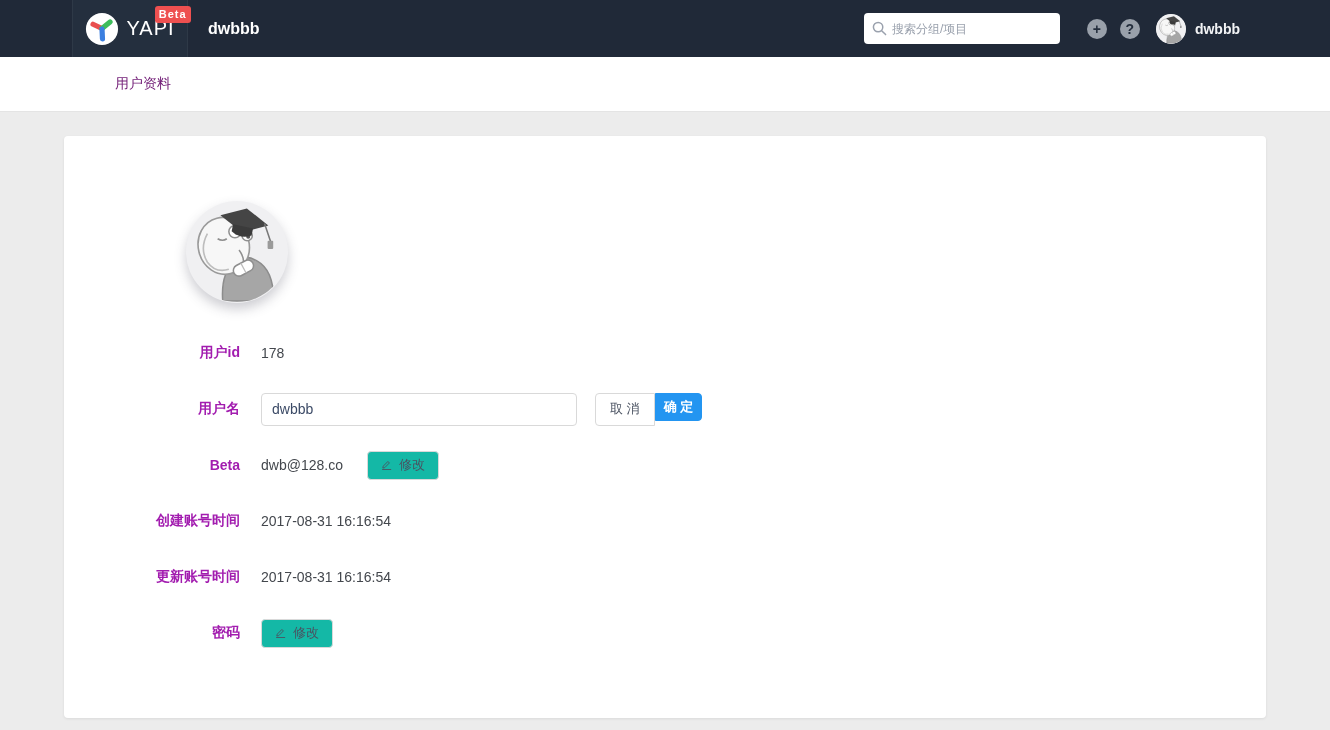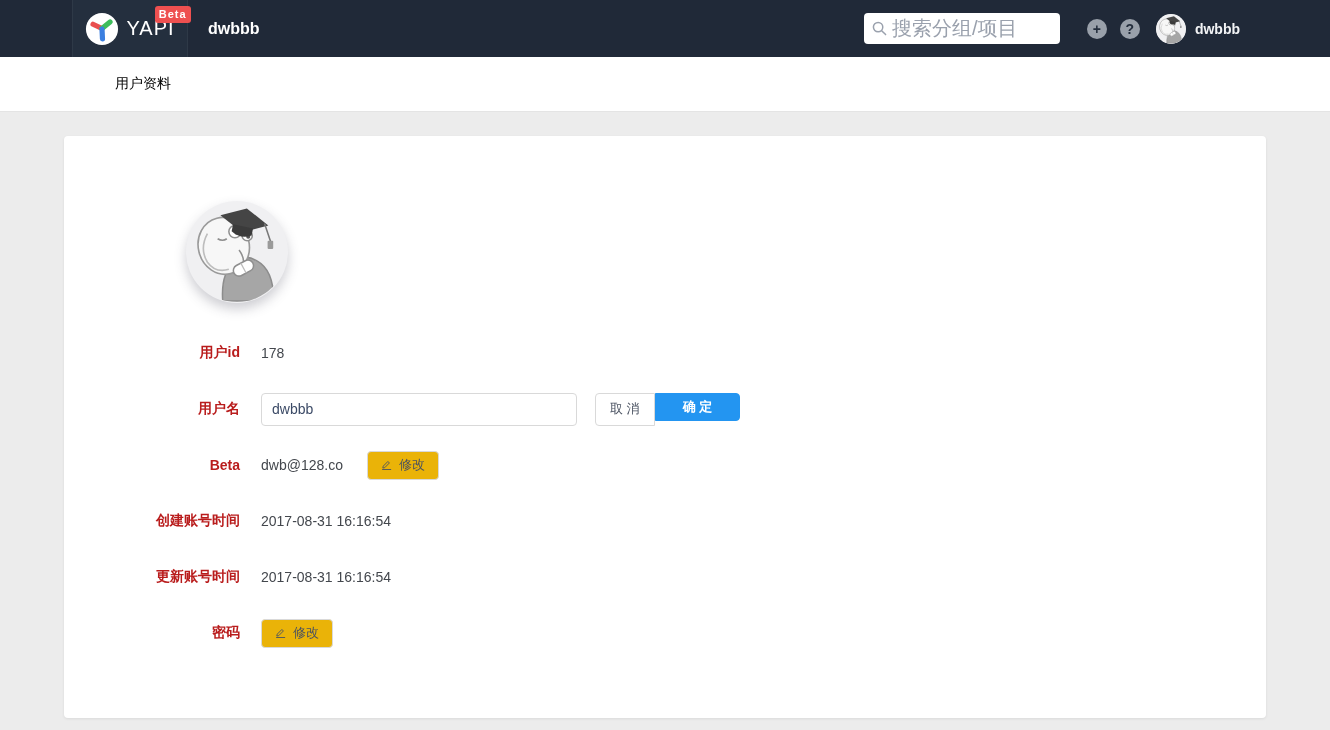--- a/index.html
+++ b/index.html
@@ -64,21 +64,21 @@
     align-items: center;
   }
   .search-wrap { position: relative; }
   .search-input {
     width: 196px;
     height: 31px;
     border: none;
     border-radius: 4px;
     background: #ffffff;
     padding: 0 8px 0 28px;
-    font-size: 20px;
+    font-size: 12px;
     color: #3f4755;
     outline: none;
     font-family: inherit;
   }
   .search-input::placeholder { color: #9aa1ad; }
   .search-icon {
     position: absolute;
     left: 8px; top: 8px;
     width: 15px; height: 15px;
     pointer-events: none;
@@ -118,21 +118,21 @@
   
   .subnav {
     height: 55px;
     background: #ffffff;
     border-bottom: 1px solid #e4e4e4;
     display: flex;
     align-items: center;
     padding-left: 115px;
   }
   .subnav-item {
-    color: #000000;
+    color: #701a75;
     font-size: 14px;
     cursor: pointer;
   }
 
   
   .main { padding: 24px 64px 12px 64px; }
   .card {
     background: #ffffff;
     border-radius: 4px;
     box-shadow: 0 1px 3px rgba(0,0,0,0.08);
@@ -158,21 +158,21 @@
 
   .profile-form { margin-top: 22px; }
   .form-row {
     height: 56px;
     display: flex;
     align-items: center;
   }
   .form-label {
     width: 112px;
     text-align: right;
-    color: #b91c1c;
+    color: #a21caf;
     font-weight: 600;
     flex: 0 0 auto;
   }
   .form-value-wrap {
     margin-left: 21px;
     display: flex;
     align-items: center;
   }
   .form-value { color: #43474d; }
 
@@ -194,34 +194,34 @@
     background: #ffffff;
     border: 1px solid #d9d9d9;
     border-radius: 4px 0 0 4px;
     color: #4a5261;
     font-size: 13px;
     cursor: pointer;
     font-family: inherit;
   }
   .btn-confirm {
     height: 28px;
-    padding: 0 27px;
+    padding: 0 8px;
     background: #2395f1;
     border: 1px solid #2395f1;
     border-radius: 0 4px 4px 0;
     color: #ffffff;
     font-size: 13px;
     font-weight: 600;
     cursor: pointer;
     font-family: inherit;
   }
   .btn-edit {
     height: 29px;
     padding: 0 13px;
-    background: #eab308;
+    background: #14b8a6;
     border: 1px solid #d9d9d9;
     border-radius: 4px;
     color: #4a5261;
     font-size: 13px;
     cursor: pointer;
     display: inline-flex;
     align-items: center;
     gap: 6px;
     font-family: inherit;
   }

